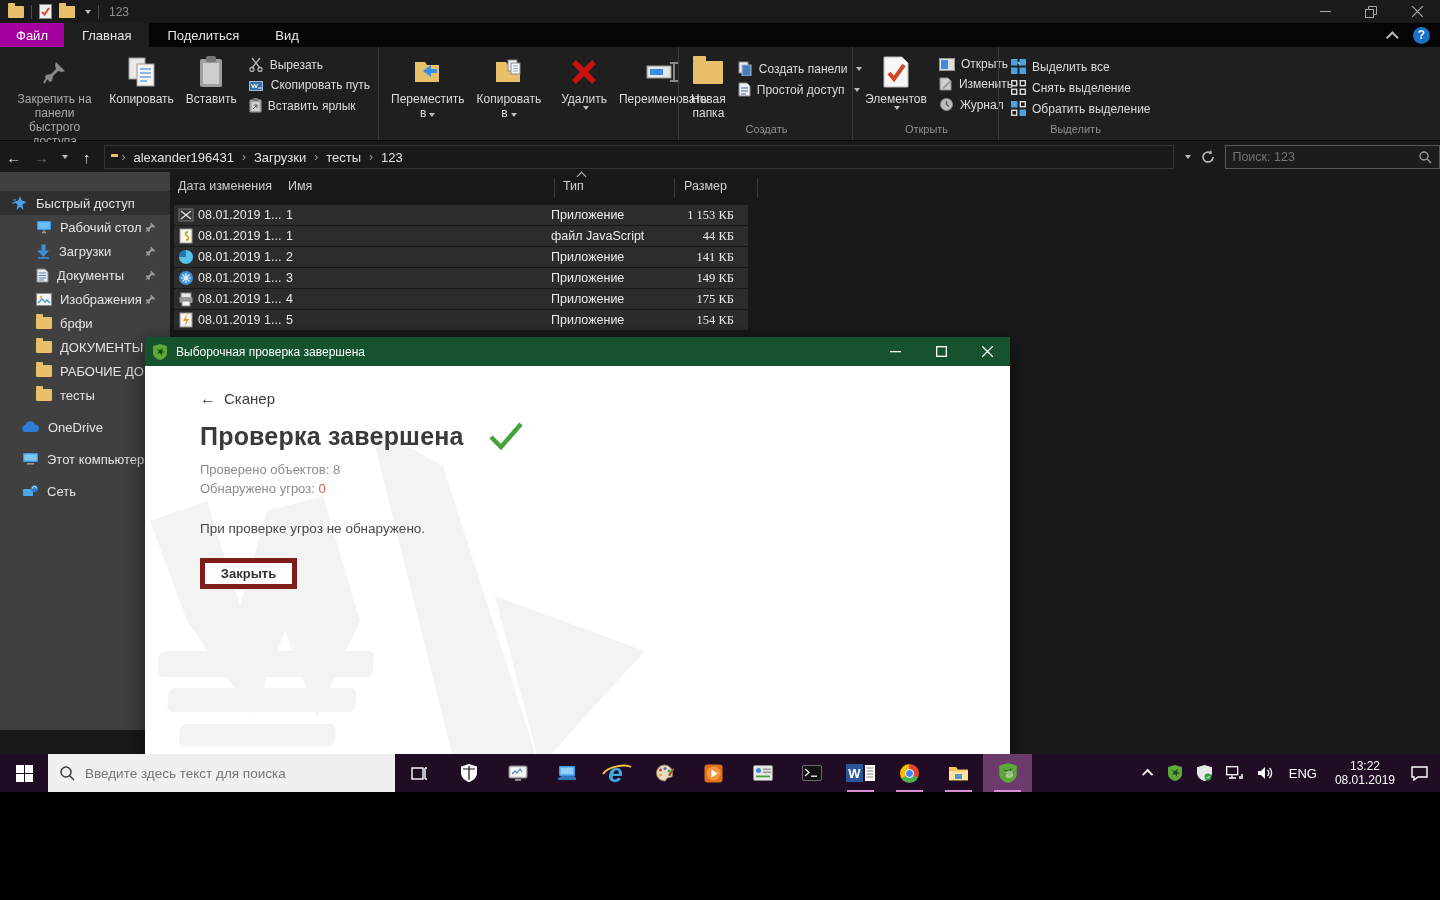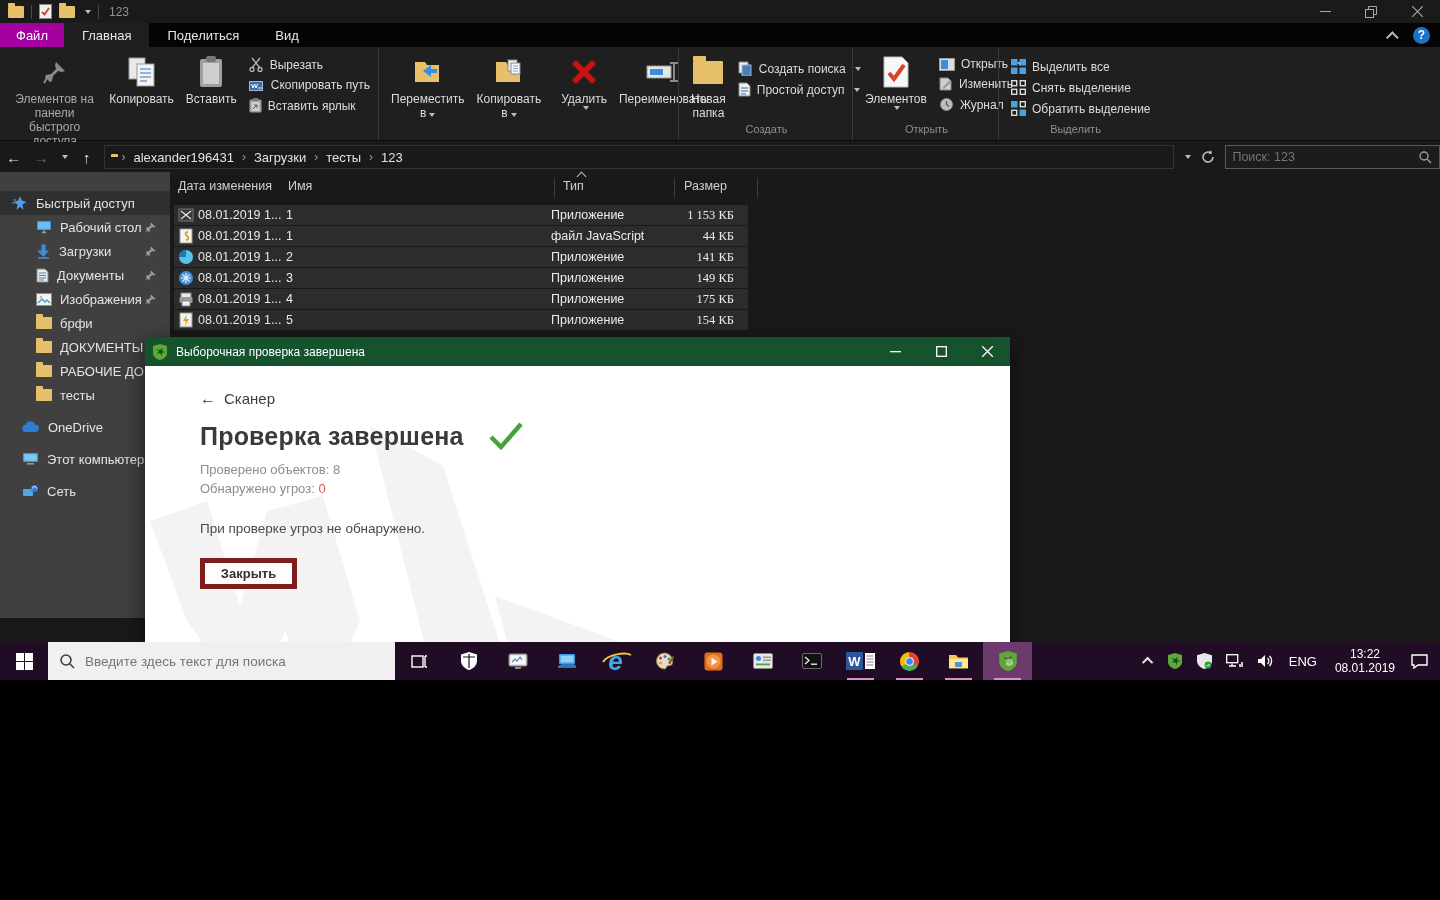--- a/index.html
+++ b/index.html
@@ -1,17 +1,17 @@
 <!DOCTYPE html>
 <html><head>
 <meta charset="utf-8">
 <style>
   * { margin:0; padding:0; box-sizing:border-box; }
   html,body { background:#000; }
-  .screen { position:relative; width:1440px; height:680px; overflow:hidden;
+  .screen { position:relative; width:1440px; height:792px; overflow:hidden;
             background:#191919; font-family:"Liberation Sans", sans-serif; color:#e8e8e8; }
 
   
   .titlebar { position:absolute; top:0; left:0; right:0; height:23px; background:#1a1a1a;
               display:flex; align-items:center; font-size:12px; color:#9b9b9b; }
   .qat { display:flex; align-items:center; gap:7px; padding-left:8px; }
   .qat-sep { width:1px; height:14px; background:#4a4a4a; }
   .win-title { margin-left:10px; color:#8f8f8f; }
   .win-controls { margin-left:auto; display:flex; height:23px; }
   .wc { width:46px; display:flex; align-items:center; justify-content:center; color:#a8a8a8; }
@@ -191,21 +191,21 @@
 
     <div class="rgroup" style="width:378px;">
       <div class="rgroup-body">
         <div class="bigbtn dim" style="width:122px;">
           <span class="bicon">
             <svg width="26" height="26" viewBox="0 0 26 26">
                 <path d="M14 3 l9 9 -3 1 -4-1 -5 5 -1 5 -2 1 -5-5 1-2 5-1 5-5 -1-4z" fill="#8a8a8a"></path>
                 <path d="M6 17 L2 24" stroke="#8a8a8a" stroke-width="2"></path>
               </svg>
           </span>
-          <span>Элементов на панели</span>
+          <span>Закрепить на панели</span>
           <span>быстрого доступа</span>
         </div>
         <div class="bigbtn">
           <span class="bicon">
             <svg width="30" height="32" viewBox="0 0 30 32">
                 <rect x="2" y="2" width="16" height="21" fill="#e9e9e9" stroke="#9a9a9a"></rect>
                 <rect x="10" y="8" width="17" height="22" fill="#f4f4f4" stroke="#9a9a9a"></rect>
                 <g stroke="#7aa7d8" stroke-width="1.6">
                   <path d="M13 13 h11"></path>
                   <path d="M13 17 h11"></path>
@@ -318,21 +318,21 @@
             </span>
           <span>Новая</span>
           <span>папка</span>
         </div>
         <div class="smallstack" style="padding-top:10px;">
           <div class="smallbtn">
             <svg width="15" height="15" viewBox="0 0 15 15">
                 <rect x="1" y="1" width="9" height="11" fill="#efefef" stroke="#8a8a8a"></rect>
                 <rect x="4" y="4" width="9" height="11" fill="#4a7fb5" stroke="#9bb8d8"></rect>
               </svg>
-            <span>Создать поиска</span>
+            <span>Создать панели</span>
             <span class="caret-d"></span>
           </div>
           <div class="smallbtn">
             <svg width="13" height="15" viewBox="0 0 13 15">
                 <path d="M1 1 h8 l3 3 v10 h-11 z" fill="#efefef" stroke="#8a8a8a"></path>
                 <path d="M3 6 h7 M3 9 h7 M3 12 h5" stroke="#3b6ea5" stroke-width="1.2"></path>
               </svg>
             <span>Простой доступ</span>
             <span class="caret-d"></span>
           </div>

